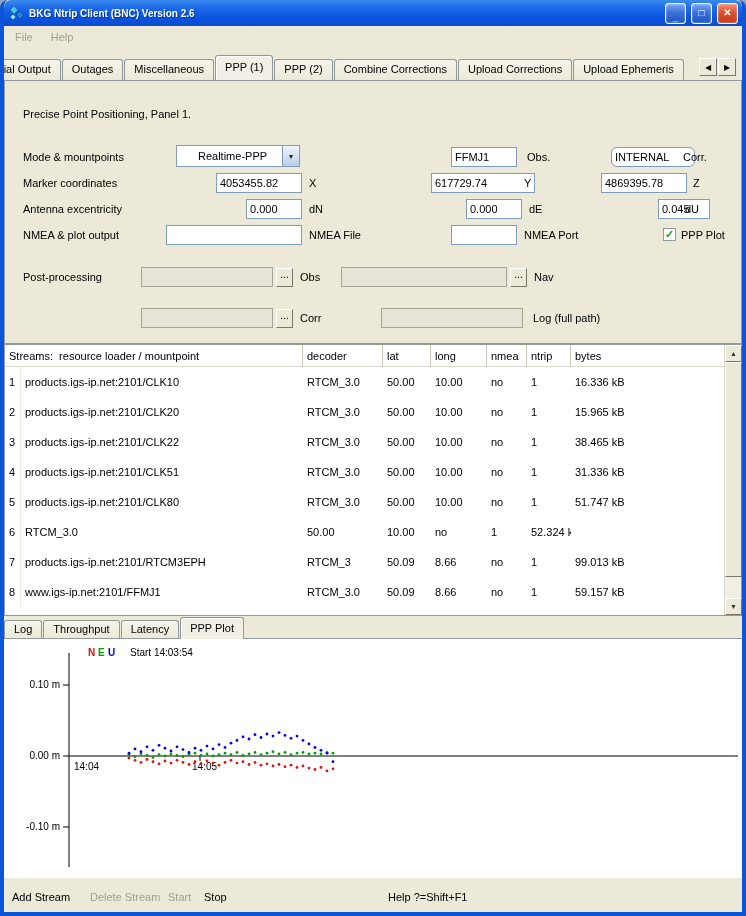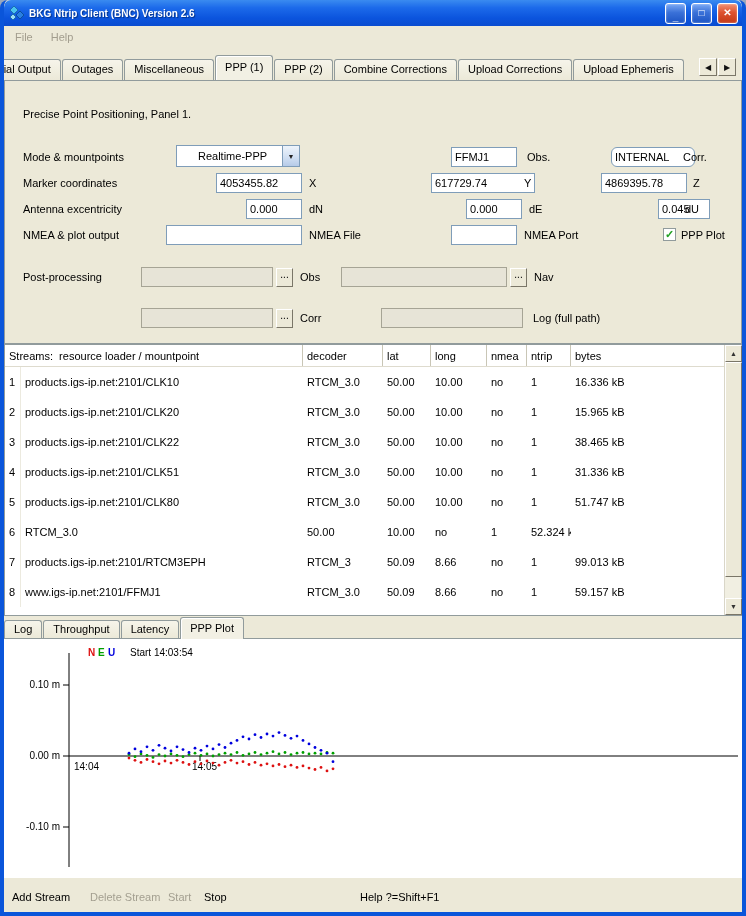--- a/index.html
+++ b/index.html
@@ -546,16 +546,16 @@
         <circle cx="323" cy="114.2" r="1.4" fill="#0000dd"></circle>
         <circle cx="329" cy="122.7" r="1.4" fill="#0000dd"></circle>
       </svg>
   </div>
 
   <div class="statusbar">
     <span class="sb-item" style="left:8px;">Add Stream</span>
     <span class="sb-item disabled" style="left:86px;">Delete Stream</span>
     <span class="sb-item disabled" style="left:164px;">Start</span>
     <span class="sb-item" style="left:200px;">Stop</span>
-    <span class="sb-item" style="left:356px;">Help ?=Shift+F1</span>
+    <span class="sb-item" style="left:384px;">Help ?=Shift+F1</span>
   </div>
 
 </div>
 
 </body></html>

